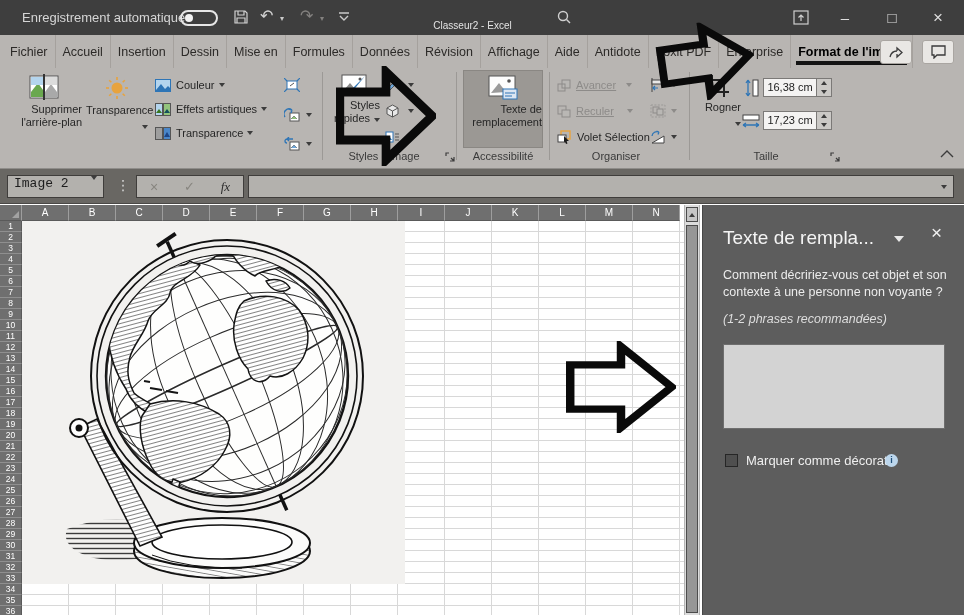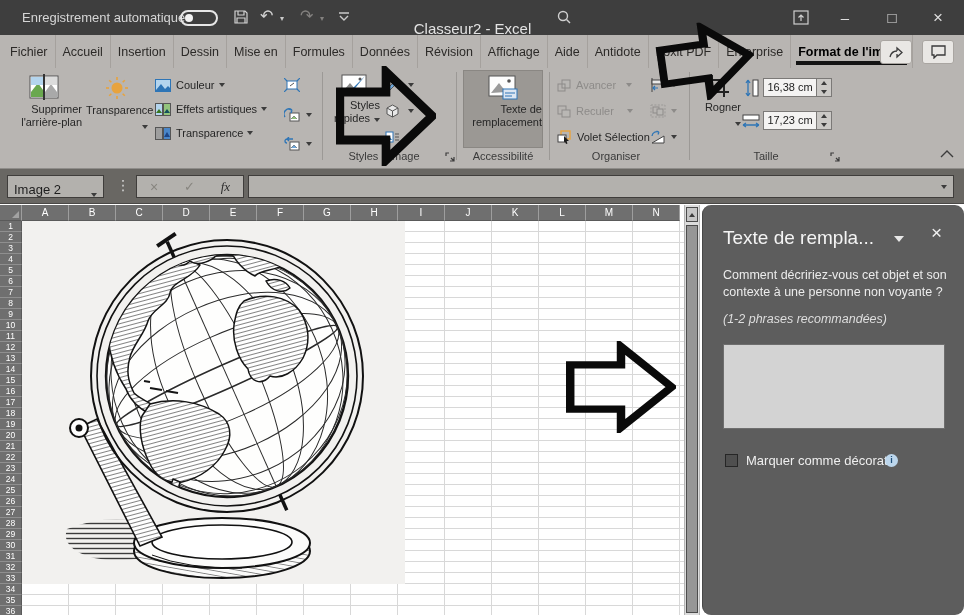--- a/index.html
+++ b/index.html
@@ -8,51 +8,51 @@
   .abs { position:absolute; }
 
   
   #titlebar { left:0; top:0; width:964px; height:35px; background:#3e3e3e; color:#d8d8d8; }
   #autosave-label { left:22px; top:10px; font-size:13px; color:#d6d6d6; }
   #autosave-toggle { left:180px; top:10px; width:38px; height:16px; border:2px solid #e6e6e6; border-radius:9px; }
   #autosave-knob { left:3px; top:2px; width:8px; height:8px; border-radius:50%; background:#f2f2f2; }
   .qat { color:#d2d2d2; font-size:16px; line-height:16px; }
   .qat.dim { color:#83817f; }
   .tb-chev { font-size:8px; color:#c9c9c9; }
-  #title-text { left:380px; top:20px; width:185px; text-align:center; font-size:15px; color:#e3e3e3; }
+  #title-text { left:380px; top:20px; width:185px; text-align:center; font-size:10px; color:#e3e3e3; }
   .winbtn { top:8px; width:30px; height:20px; text-align:center; font-size:15px; line-height:19px; color:#dedede; }
   svg.icon { display:block; }
 
   
   #tabrow { left:0; top:35px; width:964px; height:33px; background:#b8b5b2; display:flex; align-items:stretch; }
   .tab { position:relative; padding:0 7px; display:flex; align-items:center; font-size:12.5px; color:#2c2a28; border-right:1px solid #a5a19d; white-space:nowrap; }
   .tab:first-child { padding-left:10px; }
   .tab.active { color:#000; font-weight:bold; }
   .tab.active::after { content:""; position:absolute; left:5px; right:5px; bottom:3px; height:4px; background:#141414; }
   .chip { top:40px; width:32px; height:24px; background:#e9e7e4; border:1px solid #a9a5a1; border-radius:3px; display:flex; align-items:center; justify-content:center; }
 
   
   #ribbon { left:0; top:68px; width:964px; height:101px; background:#b8b5b2; border-bottom:1px solid #8f8d8a; }
   .grp-divider { top:4px; width:1px; height:88px; background:#9c9996; }
   .grp-label { top:82px; height:14px; font-size:11px; color:#3a3a3a; text-align:center; }
   .bigbtn { text-align:right; font-size:11px; color:#262626; line-height:13px; }
   .menurow { height:22px; display:flex; align-items:center; font-size:11px; color:#262626; white-space:nowrap; }
-  .menurow.dim { color:#8d8b89; }
+  .menurow.dim { color:#8d8b89;text-decoration:underline; }
   .caret { width:0; height:0; border-left:3.5px solid transparent; border-right:3.5px solid transparent; border-top:4px solid #3c3c3c; display:inline-block; margin-left:4px; }
   .caret.dim { border-top-color:#8d8b89; }
   .pressed { background:#9b9894; border:1px solid #8a8783; }
   .spinfield { width:54px; height:19px; background:#f4f3f2; border:1px solid #7b7977; font-size:11px; color:#1c1c1c; text-align:center; line-height:17px; }
   .spinner { width:15px; height:19px; border:1px solid #7b7977; border-left:none; background:#cbc9c6; display:flex; flex-direction:column; }
   .spinner div { flex:1; display:flex; align-items:center; justify-content:center; }
   .tri-up { width:0; height:0; border-left:3px solid transparent; border-right:3px solid transparent; border-bottom:4px solid #3c3c3c; }
   .tri-dn { width:0; height:0; border-left:3px solid transparent; border-right:3px solid transparent; border-top:4px solid #3c3c3c; }
 
   
   #formulabar { left:0; top:169px; width:964px; height:35px; background:#696763; border-bottom:1px solid #4a4846; }
-  #namebox { left:7px; top:6px; width:97px; height:23px; background:#b3b1ad; border:1px solid #3f3d3b; font-size:13px; color:#1d1d1d; display:flex; align-items:flex-end; padding:0 6px; }
+  #namebox { left:7px; top:6px; width:97px; height:23px; background:#b3b1ad; border:1px solid #3f3d3b; font-size:13px; color:#1d1d1d; display:flex; align-items:flex-start; padding:0 6px;font-family:Liberation Mono, monospace; }
   #fb-dots { left:116px; top:8px; font-size:14px; color:#d8d8d8; }
   #fb-btns { left:136px; top:6px; width:108px; height:23px; background:#b3b1ad; border:1px solid #3f3d3b; display:flex; align-items:center; justify-content:space-around; }
   #formula-input { left:248px; top:6px; width:706px; height:23px; background:#b3b1ad; border:1px solid #3f3d3b; display:flex; align-items:center; justify-content:flex-end; padding-right:6px; }
 
   
   #main { left:0; top:204px; width:964px; height:411px; background:#fff; }
   #corner { left:0; top:1px; width:22px; height:16px; background:#6f6f6f; border-right:1px solid #9e9e9e; border-bottom:1px solid #5a5a5a; }
   #corner::after { content:""; position:absolute; right:2px; bottom:2px; border-left:7px solid transparent; border-bottom:7px solid #a2a2a2; }
   #colheads { left:22px; top:1px; height:16px; display:flex; }
   .colh { width:47px; height:16px; background:#6f6f6f; color:#fff; font-size:10px; text-align:center; line-height:16px; border-right:1px solid #9e9e9e; border-bottom:1px solid #5a5a5a; }
@@ -64,21 +64,21 @@
       repeating-linear-gradient(to bottom, transparent 0px, transparent 10px, #d8d8d8 10px, #d8d8d8 11px);
     background-color:#fff; }
   #imagebox { left:0; top:0; width:383px; height:363px; background:#f2f1ef; }
 
   
   #vscroll { left:684px; top:205px; width:16px; height:410px; background:#dcdcdc; border-left:1px solid #b5b5b5; border-right:1px solid #b5b5b5; }
   #vs-up { left:1px; top:2px; width:12px; height:15px; background:#c6c6c6; border:1px solid #4c4c4c; display:flex; align-items:center; justify-content:center; }
   #vs-thumb { left:1px; top:20px; width:12px; height:388px; background:#969696; border:1px solid #4c4c4c; }
 
   
-  #pane { left:702px; top:205px; width:262px; height:410px; background:#5d5d5d; border-left:1px solid #474747; color:#ededed;border-radius:9px; }
+  #pane { left:702px; top:205px; width:262px; height:410px; background:#5d5d5d; border-left:1px solid #474747; color:#ededed; }
   #pane-title { left:20px; top:22px; font-size:19px; color:#f4f4f4; }
   #pane-chev { left:191px; top:31px; width:0; height:0; border-left:5px solid transparent; border-right:5px solid transparent; border-top:6px solid #e8e8e8; }
   #pane-close { left:228px; top:17px; font-size:19px; color:#f0f0f0; }
   #pane-question { left:20px; top:62px; width:226px; font-size:12.5px; line-height:17px; color:#ececec; }
   #pane-hint { left:20px; top:107px; font-size:12.5px; font-style:italic; color:#dedede; }
   #pane-textarea { left:20px; top:139px; width:222px; height:85px; background:#d3d3d3; border:1px solid #6e6e6e; }
   #pane-checkbox { left:22px; top:249px; width:13px; height:13px; background:#4f4f4f; border:1px solid #262626; }
   #pane-check-label { left:43px; top:248px; font-size:13px; color:#efefef; }
   #pane-info { left:182px; top:249px; width:13px; height:13px; border-radius:50%; background:#bcd6ec; color:#1f4e79; font-size:9px; font-weight:bold; text-align:center; line-height:13px; }
 

